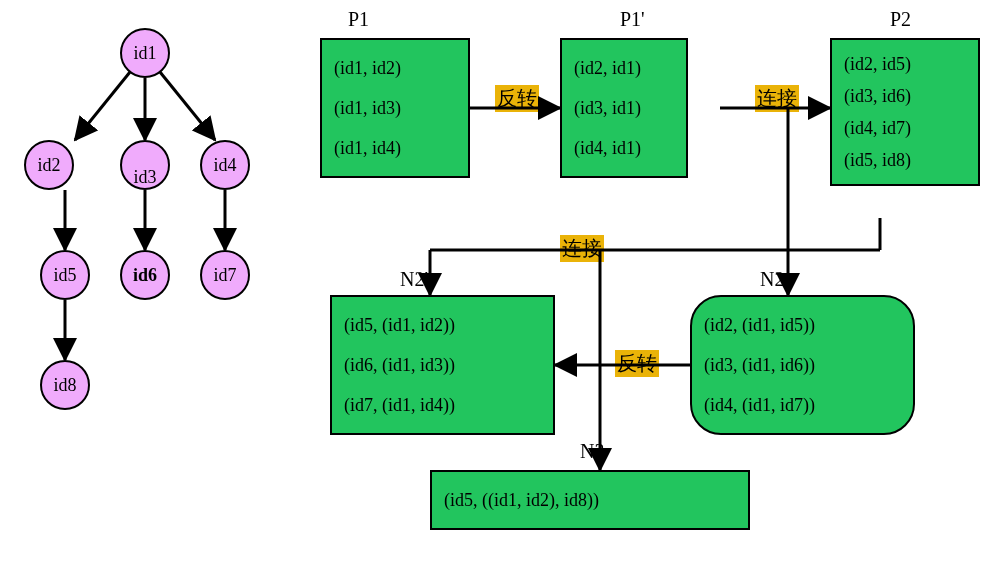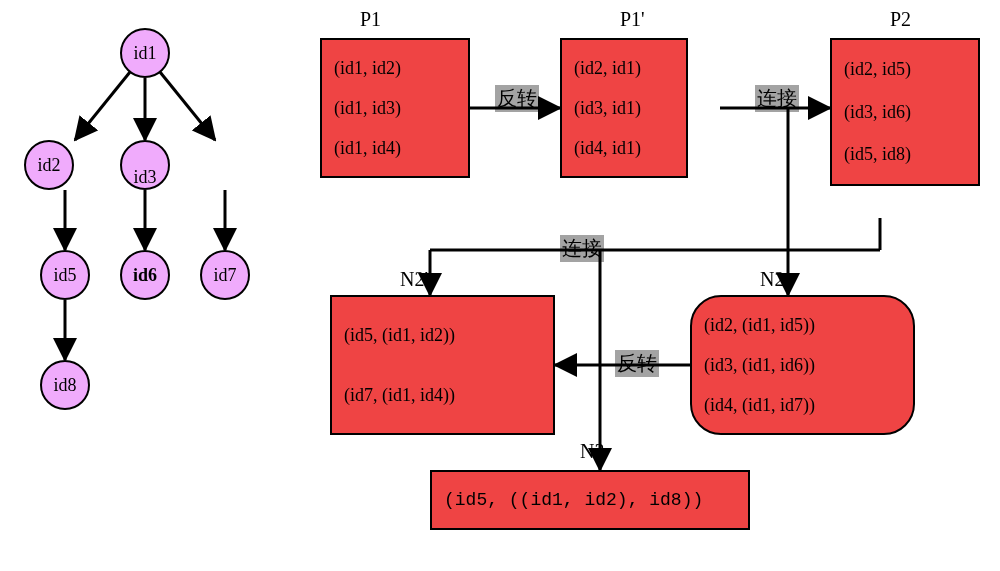--- a/index.html
+++ b/index.html
@@ -28,41 +28,41 @@
     display: flex;
     align-items: center;
     justify-content: center;
     font-size: 18px;
     box-sizing: border-box;
   }
   
   .box {
     position: absolute;
     border: 2px solid #000;
-    background: #ef4444;
+    background: #22c55e;
     padding: 8px 12px;
     box-sizing: border-box;
     display: flex;
     flex-direction: column;
     justify-content: space-around;
   }
   .box .row {
     white-space: nowrap;
     font-size: 18px;
     line-height: 1.7;
   }
   .box-lbl {
     position: absolute;
     font-size: 20px;
   }
   
   .edge-lbl {
     position: absolute;
     font-size: 20px;
-    background: #a3a3a3;
+    background: #eab308;
     padding: 0 2px;
   }
   
   .arrows-layer {
     position: absolute;
     left: 0;
     top: 0;
     width: 1000px;
     height: 571px;
     pointer-events: none;
@@ -75,34 +75,37 @@
 
   <div class="tnode" style="left:120px; top:28px;">
       <span>id1</span>
     </div>
   <div class="tnode" style="left:24px;  top:140px;">
       <span>id2</span>
     </div>
   <div class="tnode" style="left:120px; top:140px;align-items:flex-end;">
       <span>id3</span>
     </div>
+  <div class="tnode" style="left:200px; top:140px;">
+      <span>id4</span>
+    </div>
   <div class="tnode" style="left:40px;  top:250px;">
       <span>id5</span>
     </div>
   <div class="tnode" style="left:120px; top:250px;font-weight:bold;">
       <span>id6</span>
     </div>
   <div class="tnode" style="left:200px; top:250px;">
       <span>id7</span>
     </div>
   <div class="tnode" style="left:40px;  top:360px;">
       <span>id8</span>
     </div>
 
-  <div class="box-lbl" style="left:360px; top:8px;">P1</div>
+  <div class="box-lbl" style="left:348px; top:8px;">P1</div>
   <div class="box-lbl" style="left:620px; top:8px;">P1'</div>
   <div class="box-lbl" style="left:890px; top:8px;">P2</div>
   <div class="box-lbl" style="left:400px; top:268px;">N2'</div>
   <div class="box-lbl" style="left:760px; top:268px;">N2</div>
   <div class="box-lbl" style="left:580px; top:440px;">N3</div>
 
   <div class="box" style="left:320px; top:38px;  width:150px; height:140px;">
     <div class="row">(id1, id2)</div>
     <div class="row">(id1, id3)</div>
     <div class="row">(id1, id4)</div>
@@ -110,35 +113,37 @@
 
   <div class="box" style="left:560px; top:38px;  width:128px; height:140px;">
     <div class="row">(id2, id1)</div>
     <div class="row">(id3, id1)</div>
     <div class="row">(id4, id1)</div>
   </div>
 
   <div class="box" style="left:830px; top:38px;  width:150px; height:148px;">
     <div class="row">(id2, id5)</div>
     <div class="row">(id3, id6)</div>
+    <div class="row">(id4, id7)</div>
     <div class="row">(id5, id8)</div>
   </div>
 
   <div class="box" style="left:330px; top:295px; width:225px; height:140px;">
     <div class="row">(id5, (id1, id2))</div>
+    <div class="row">(id6, (id1, id3))</div>
     <div class="row">(id7, (id1, id4))</div>
   </div>
 
   <div class="box" style="left:690px; top:295px; width:225px; height:140px;border-radius:31px;">
     <div class="row">(id2, (id1, id5))</div>
     <div class="row">(id3, (id1, id6))</div>
     <div class="row">(id4, (id1, id7))</div>
   </div>
 
-  <div class="box" style="left:430px; top:470px; width:320px; height:60px; justify-content:center;font-family:Liberation Mono, monospace;">
+  <div class="box" style="left:430px; top:470px; width:320px; height:60px; justify-content:center;">
     <div class="row">(id5, ((id1, id2), id8))</div>
   </div>
 
   <div class="edge-lbl" style="left:495px; top:85px;">反转</div>
   <div class="edge-lbl" style="left:755px; top:85px;">连接</div>
   <div class="edge-lbl" style="left:560px; top:235px;">连接</div>
   <div class="edge-lbl" style="left:615px; top:350px;">反转</div>
 
   <svg class="arrows-layer" viewBox="0 0 1000 571">
     <defs>

